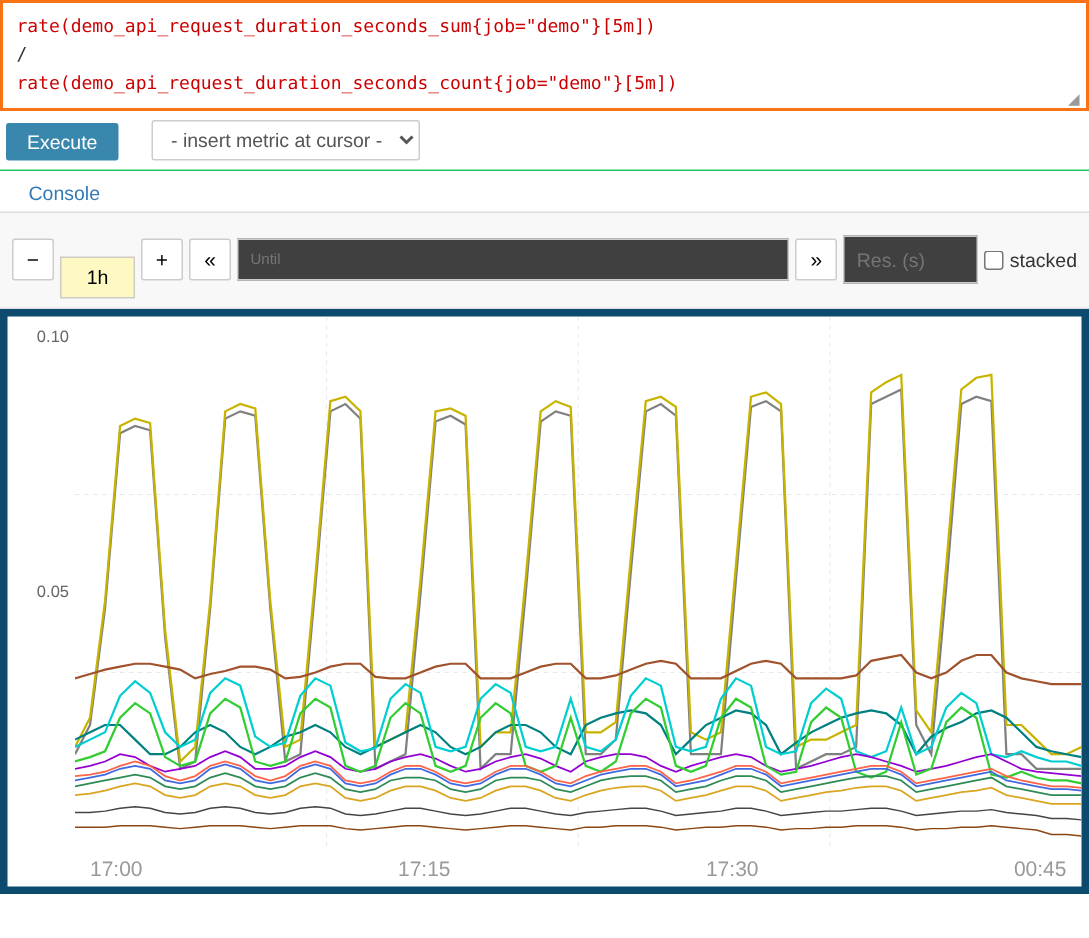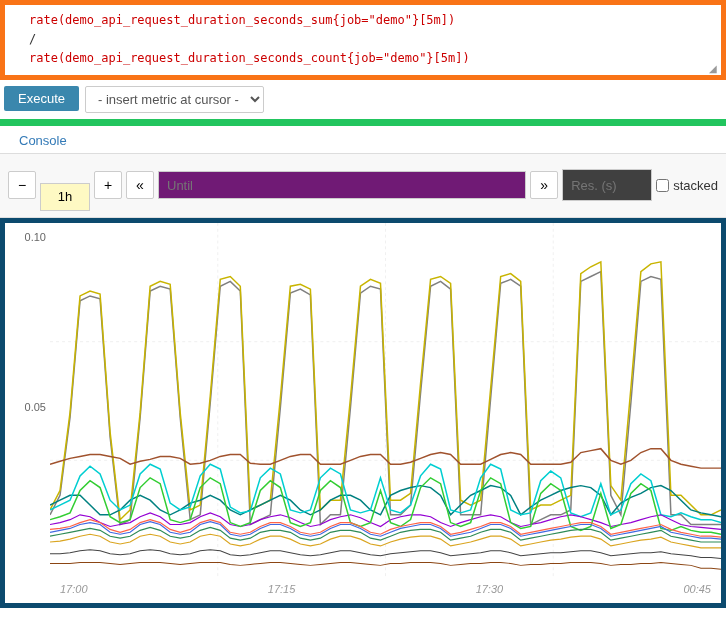--- a/index.html
+++ b/index.html
@@ -3,22 +3,22 @@
   <meta charset="utf-8">
   <style>
     * { box-sizing: border-box; margin: 0; padding: 0; }
     body {
       font-family: Arial, sans-serif;
       font-size: 13px;
       background: #fff;
       width: 726px;
     }
     .query-box {
-      border: 5px solid #f97316;
-      padding: 6px 24px;
+      border: 2px solid #f97316;
+      padding: 6px 9px;
       background: #fff;
       min-height: 70px;
       position: relative;
     }
     .query-line {
       color: #c00;
       font-family: monospace;
       font-size: 12px;
       line-height: 1.6;
     }
@@ -33,24 +33,24 @@
       bottom: 2px;
       right: 2px;
       width: 10px;
       height: 10px;
       cursor: se-resize;
       color: #999;
       font-size: 10px;
     }
     .toolbar {
       display: flex;
-      align-items: flex-start;
+      align-items: flex-end;
       padding: 6px 4px;
-      gap: 6px;
-      border-bottom: 7px solid #22c55e;
+      gap: 22px;
+      border-bottom: 1px solid #22c55e;
     }
     .btn-execute {
       background: #3a87ad;
       color: #fff;
       border: none;
       padding: 5px 14px;
       font-size: 13px;
       cursor: pointer;
       border-radius: 2px;
     }
@@ -112,23 +112,23 @@
       text-align: center;
       font-size: 13px;
       background: #fef9c3;
       margin-top: 23px;
     }
     .until-input {
       flex: 1;
       height: 28px;
       border: 1px solid #ccc;
       padding: 0 8px;
-      font-size: 13px;
-      color: #999;
-      background: #701a75;
+      font-size: 10px;
+      color: #999;
+      background: #404040;
     }
     .res-input {
       width: 90px;
       height: 32px;
       border: 1px solid #ccc;
       padding: 0 8px;
       font-size: 13px;
       color: #999;
       background: #404040;
     }
@@ -172,23 +172,22 @@
     }
     .x-axis {
       position: absolute;
       bottom: 0;
       left: 45px;
       right: 0;
       height: 24px;
       display: flex;
       justify-content: space-between;
       padding: 4px 10px 0 10px;
-      font-size: 11px;
-      color: #999;
-      font-style: italic;
+      font-size: 14px;
+      color: #999;
     }
   </style>
 </head>
 <body>
 
 <div class="query-box">
   <div class="query-line">rate(demo_api_request_duration_seconds_sum{job="demo"}[5m])</div>
   <div class="query-divider">/</div>
   <div class="query-line">rate(demo_api_request_duration_seconds_count{job="demo"}[5m])</div>
   <span class="resize-handle">◢</span>

